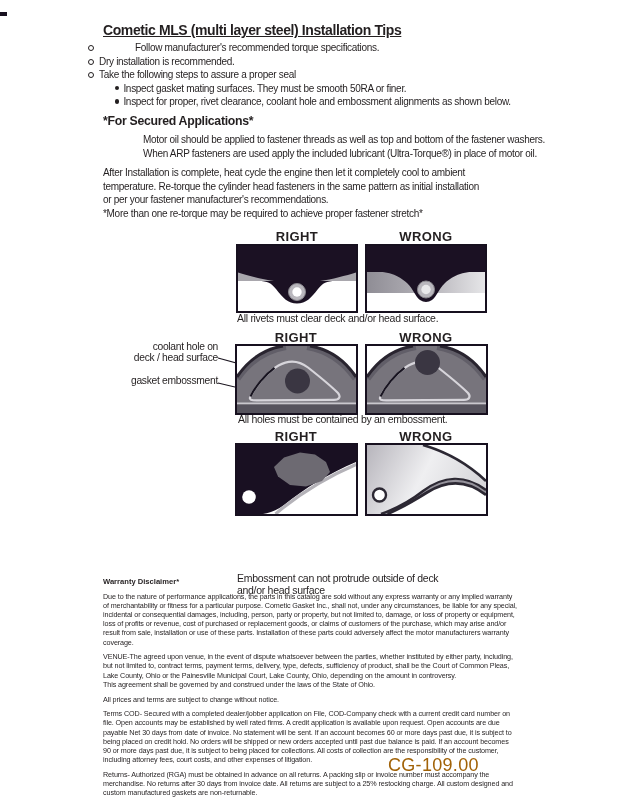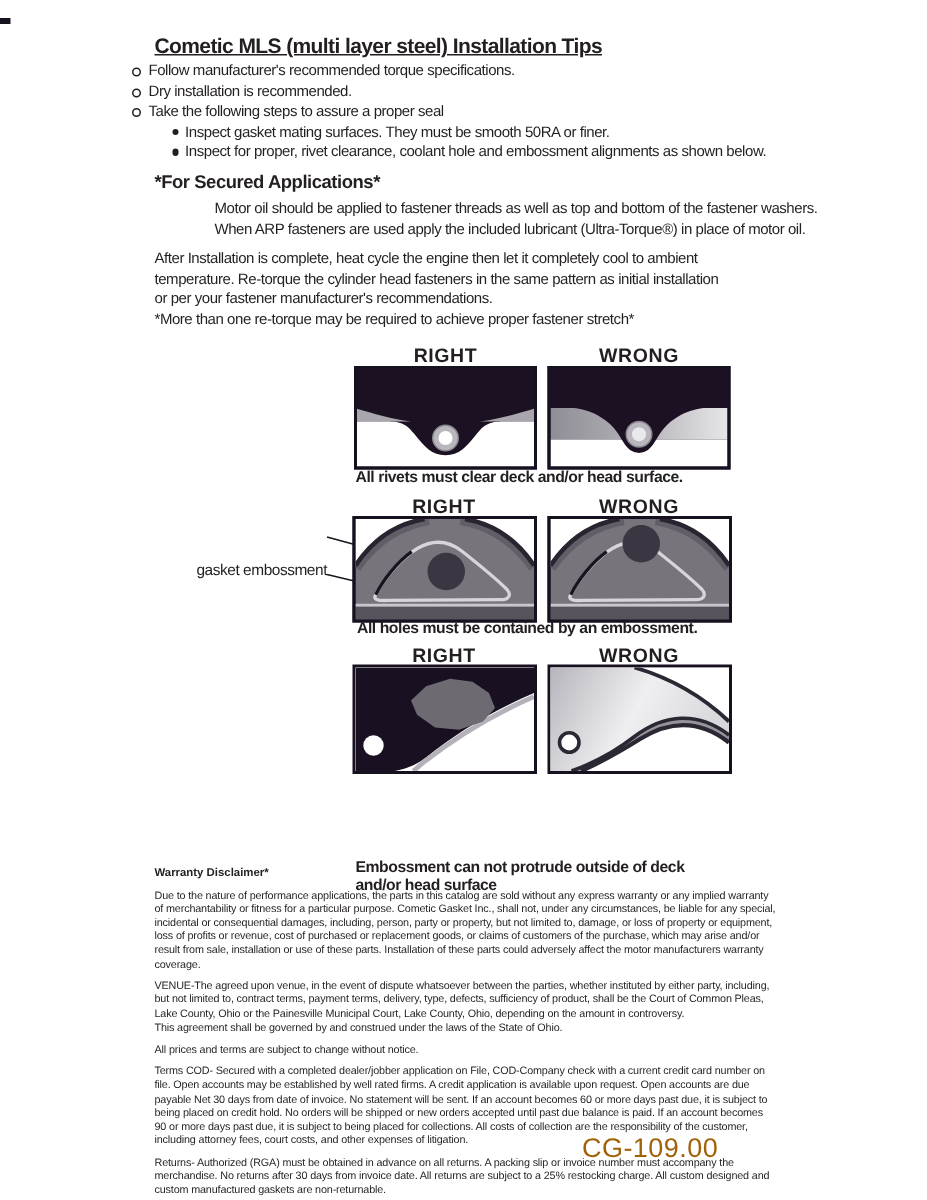--- a/index.html
+++ b/index.html
@@ -18,40 +18,40 @@
   .bullet-row{display:flex;align-items:flex-start;height:13.6px;}
   .b1{width:4px;height:4px;border:1px solid #231f20;border-radius:50%;margin:4px 5px 0 0;flex:none;}
   .sub{margin-left:27px;text-align:right;}
   .b2{width:4.4px;height:4.4px;background:#231f20;border-radius:50%;margin:4px 4px 0 0;flex:none;}
   .section-head{left:103px;top:114px;font-size:12.3px;font-weight:bold;letter-spacing:-0.3px;white-space:nowrap;}
   .para1{left:103px;top:133px;margin-left:40px;}
   .para2{left:103px;top:166px;}
   .para3{left:103px;top:207px;}
   .dg-label{top:0;width:122px;text-align:center;font-size:13px;font-weight:bold;letter-spacing:0.4px;}
   .dg-box{border:2px solid #17101f;background:#1b1123;line-height:0;}
-  .caption{font-size:10.5px;font-weight:bold;letter-spacing:-0.3px;line-height:12px;white-space:pre-line;}
+  .caption{font-size:10.5px;font-weight:normal;letter-spacing:-0.3px;line-height:12px;white-space:pre-line;}
   .ann-label{width:120px;text-align:right;font-size:10.3px;letter-spacing:-0.3px;line-height:11.3px;white-space:pre-line;}
   .fine{left:103px;top:577px;width:414px;}
   .fp{font-size:7.2px;line-height:9.2px;letter-spacing:-0.1px;white-space:pre-line;margin:0 0 5.5px 0;}
   .fp-head{font-size:7.6px;font-weight:bold;margin:0 0 5.5px 0;}
   .page-num{left:388px;top:755px;font-size:18px;letter-spacing:0.3px;color:#a16207;white-space:nowrap;}
 </style>
 </head>
 <body>
 
 <div class="page">
 
   <div class="abs print-mark"></div>
 
   <div class="abs doc-title">Cometic MLS (multi layer steel) Installation Tips</div>
 
   <div class="abs bullets body-text" style="white-space:normal;">
     <div class="bullet-row">
       <span class="b1"></span>
-      <span style="white-space:nowrap;">Follow manufacturer's recommended torque specifications.</span>
+      <span style="white-space:nowrap;margin-left:36px;">Follow manufacturer's recommended torque specifications.</span>
     </div>
     <div class="bullet-row">
       <span class="b1"></span>
       <span style="white-space:nowrap;">Dry installation is recommended.</span>
     </div>
     <div class="bullet-row">
       <span class="b1"></span>
       <span style="white-space:nowrap;">Take the following steps to assure a proper seal</span>
     </div>
     <div class="bullet-row sub">
@@ -104,20 +104,22 @@
       <circle cx="59" cy="43.5" r="8.5" fill="none" stroke="#8a888e" stroke-width="1"></circle>
       <circle cx="59" cy="43.5" r="4.7" fill="#e9e9eb"></circle>
     </svg>
   </div>
 
   <div class="abs caption" style="left:237px;top:312px;">All rivets must clear deck and/or head surface.</div>
 
   <div class="abs dg-label" style="left:235px;top:330px;">RIGHT</div>
   <div class="abs dg-label" style="left:365px;top:330px;">WRONG</div>
 
+  <div class="abs ann-label" style="left:98px;top:341px;">coolant hole on
+deck / head surface</div>
   <div class="abs ann-label" style="left:98px;top:375px;">gasket embossment</div>
 
   <svg class="abs" style="left:215px;top:348px;" width="90" height="50">
     <line x1="3" y1="10" x2="84" y2="32" stroke="#1a151f" stroke-width="1.1"></line>
     <line x1="3" y1="35" x2="45" y2="45" stroke="#1a151f" stroke-width="1.1"></line>
   </svg>
 
   <div class="abs dg-box" style="left:235px;top:344px;">
     <svg width="119" height="67" viewBox="0 0 119 67">
       <rect width="119" height="67" fill="#77747c"></rect>

